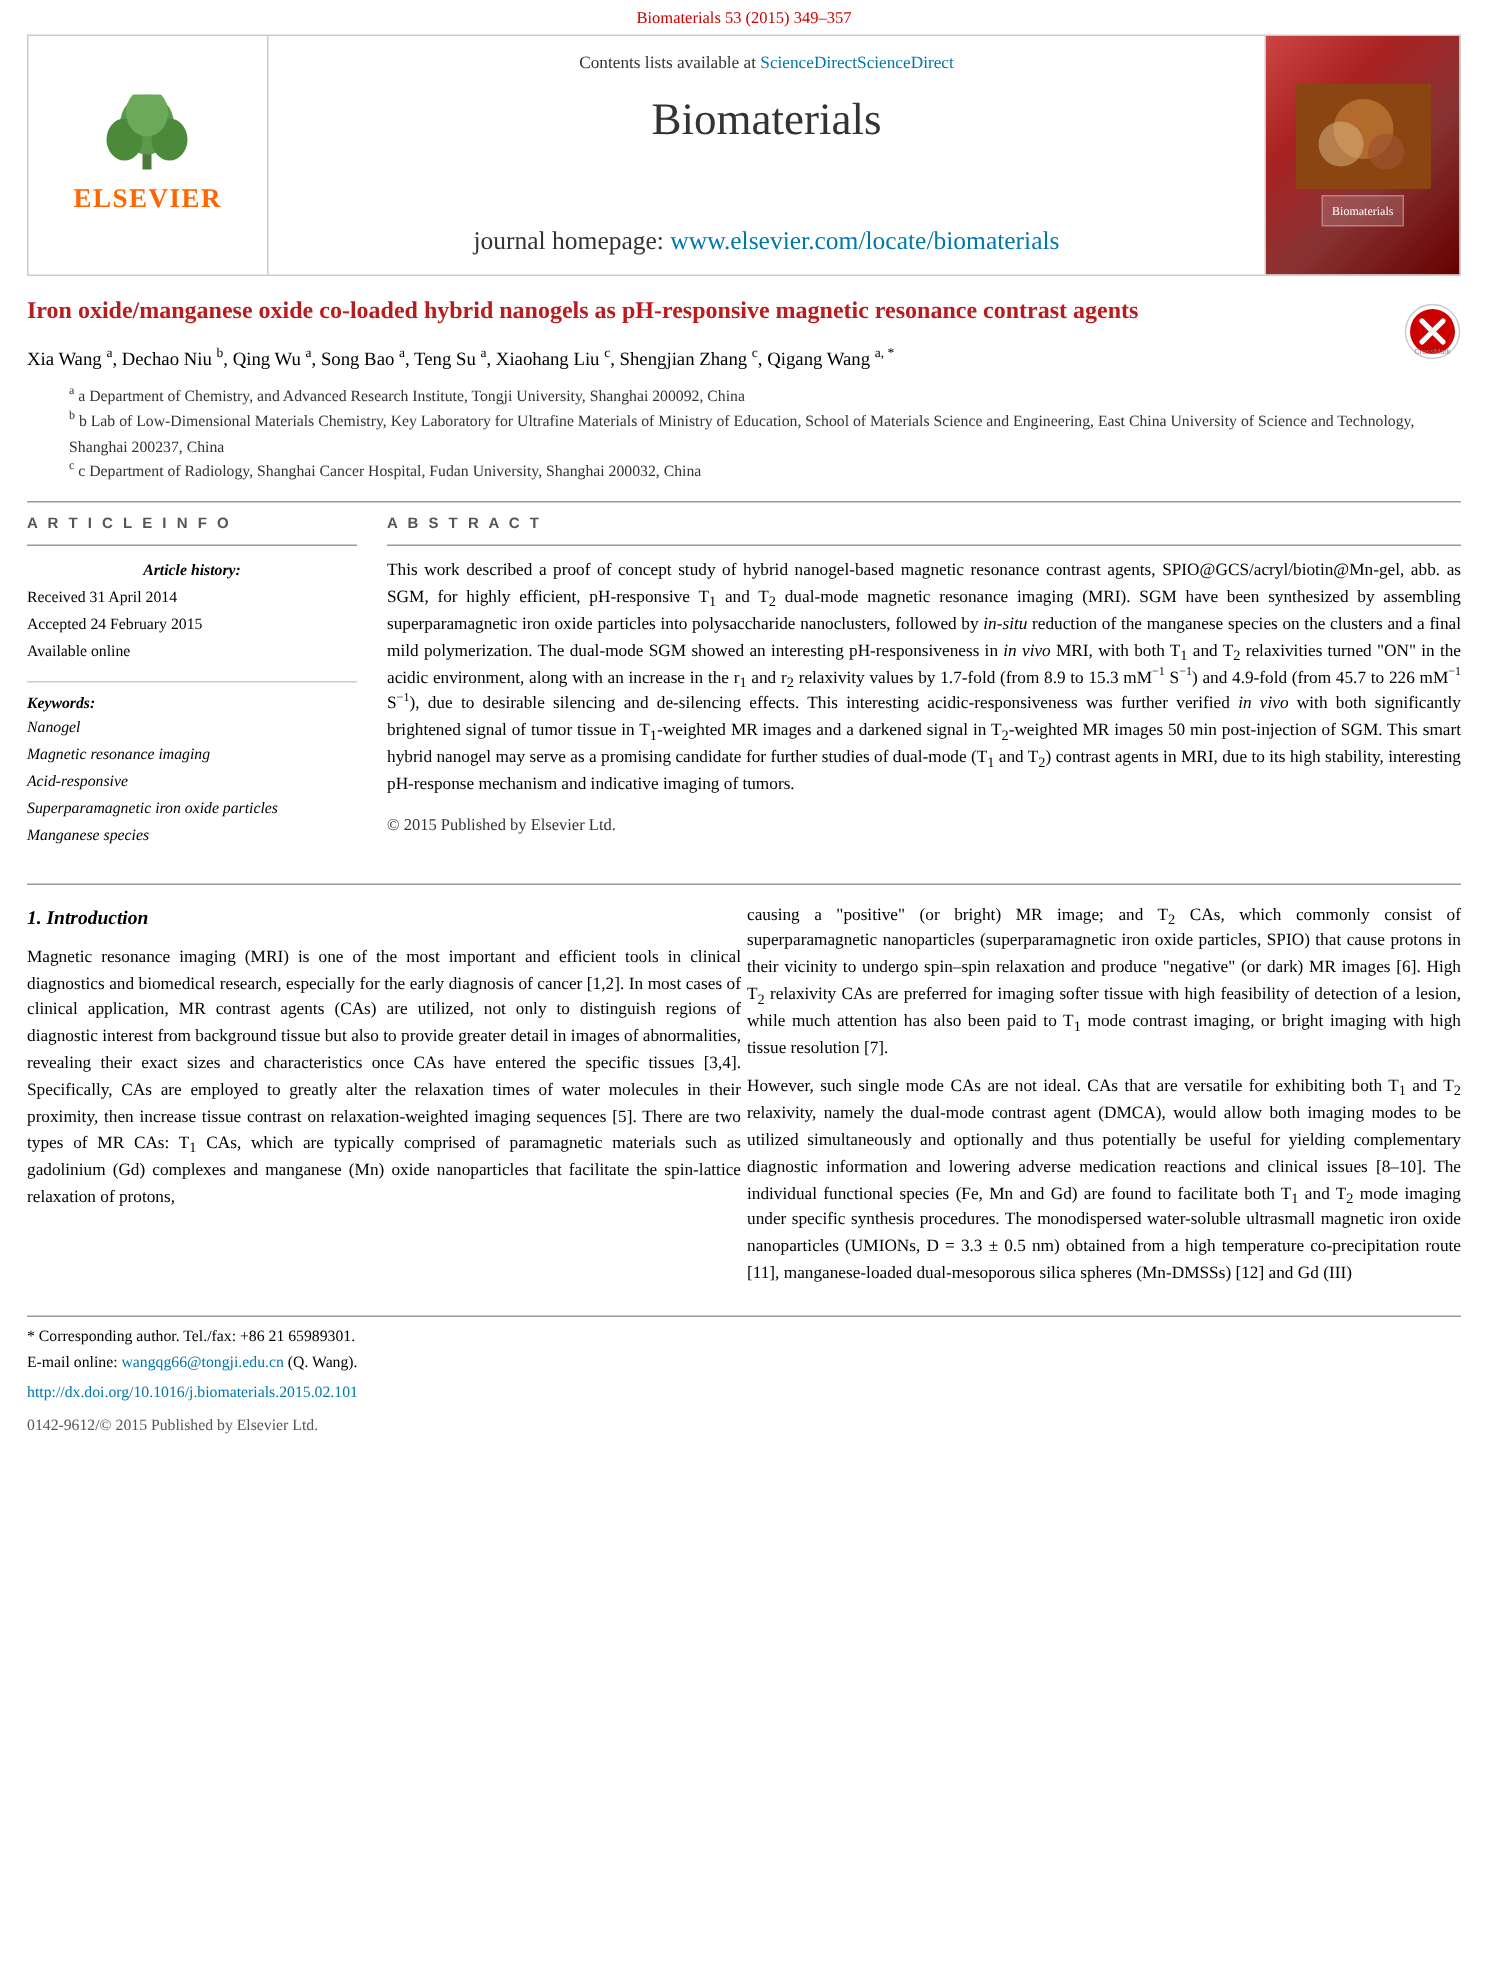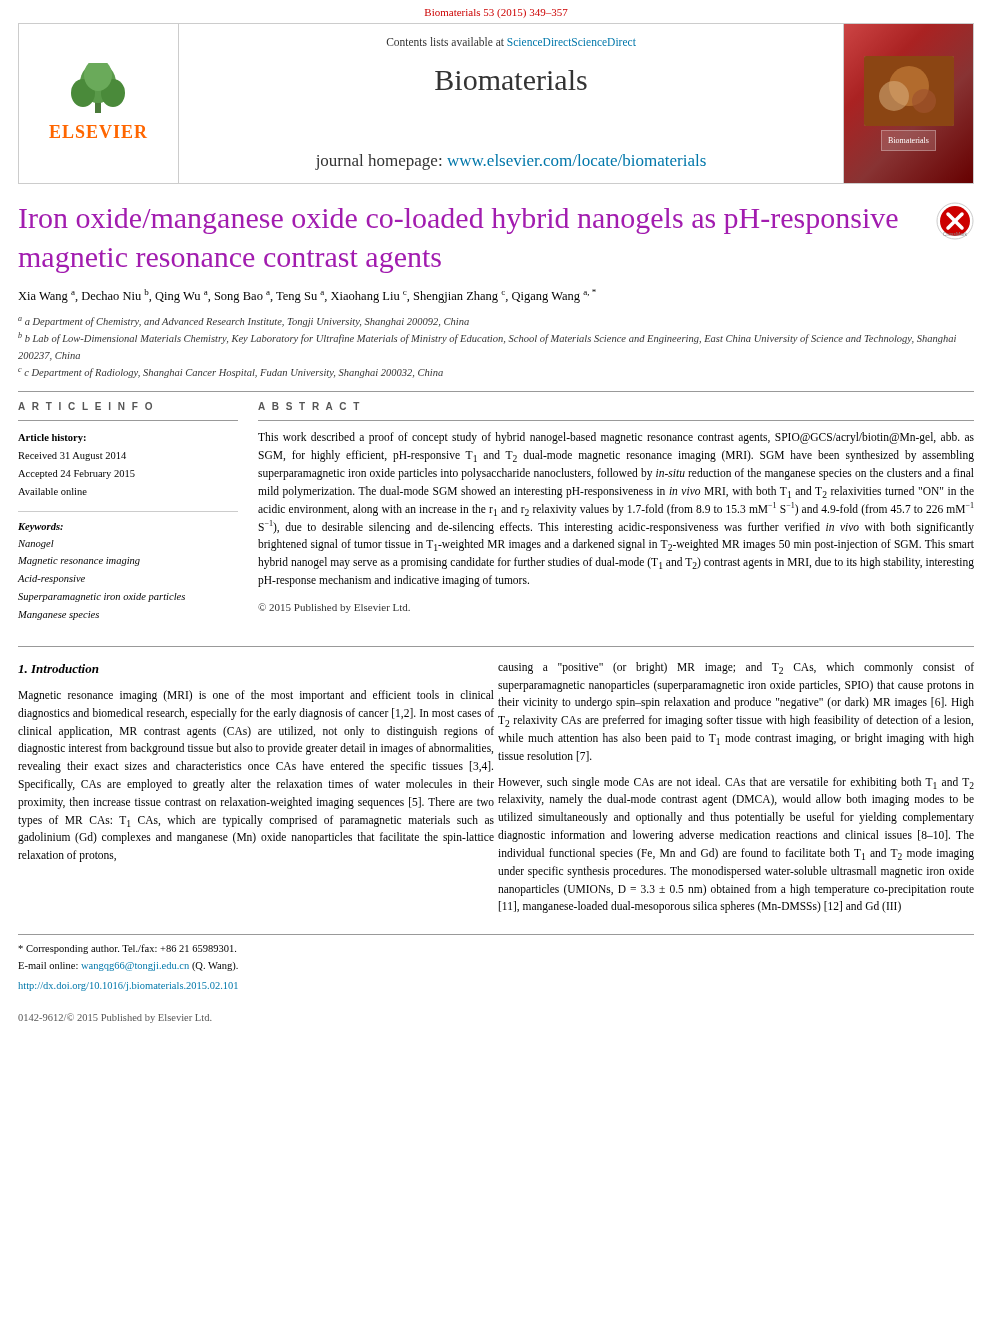--- a/index.html
+++ b/index.html
@@ -78,41 +78,41 @@
       padding: 4px 6px;
       text-align: center;
       border: 1px solid rgba(255,255,255,0.3);
     }
 
     .article-main {
       margin: 0 18px;
       padding: 14px 0 0;
     }
     .article-title {
-      font-size: 30px;
-      font-weight: normal;
-      color: #a21caf;
+      font-size: 16px;
+      font-weight: bold;
+      color: #b91c1c;
       margin-bottom: 10px;
       line-height: 1.3;
     }
     .authors {
       font-size: 12.5px;
       margin-bottom: 8px;
       line-height: 1.6;
     }
     .authors sup {
       font-size: 9px;
       color: #000;
     }
     .affiliations {
       font-size: 10.5px;
-      font-style: italic;
       margin-bottom: 10px;
       line-height: 1.6;
       color: #333;
+      margin-left: 28px;
     }
     .affiliations sup {
       font-size: 8px;
     }
     .divider {
       border: none;
       border-top: 1px solid #999;
       margin: 8px 0;
     }
     .two-col {
@@ -203,21 +203,21 @@
       padding-top: 6px;
       font-size: 10.5px;
       line-height: 1.6;
     }
     .doi-line {
       margin: 4px 18px;
       font-size: 10.5px;
       color: #07a;
     }
     .issn-line {
-      margin: 18px 18px;
+      margin: 8px 18px;
       font-size: 10.5px;
       color: #555;
     }
     sub, sup {
       line-height: 0;
     }
   </style>
 </head>
 <body>
 
@@ -294,22 +294,22 @@
   </div>
 
   <hr class="divider">
 
   <div class="two-col">
 
     <div class="left-col">
       <div class="section-label" style="font-family:Arial,sans-serif;font-size:10px;font-weight:bold;letter-spacing:2px;color:#555;margin-bottom:6px;">A R T I C L E   I N F O</div>
       <hr style="border:none;border-top:1px solid #999;margin-bottom:8px;">
       <div class="article-history">
-        <div style="font-weight:bold;">Article history:</div>
-        <div>Received 31 August 2014</div>
+        <div style="font-style:italic;font-weight:bold;text-align:center;">Article history:</div>
+        <div>Received 31 April 2014</div>
         <div>Accepted 24 February 2015</div>
         <div>Available online</div>
       </div>
       <hr style="border:none;border-top:1px solid #ccc;margin-bottom:8px;">
       <div class="keywords-section">
         <div style="font-style:italic;font-weight:bold;">Keywords:</div>
         <div class="keywords-list">
           Nanogel<br>
           Magnetic resonance imaging<br>
           Acid-responsive<br>

